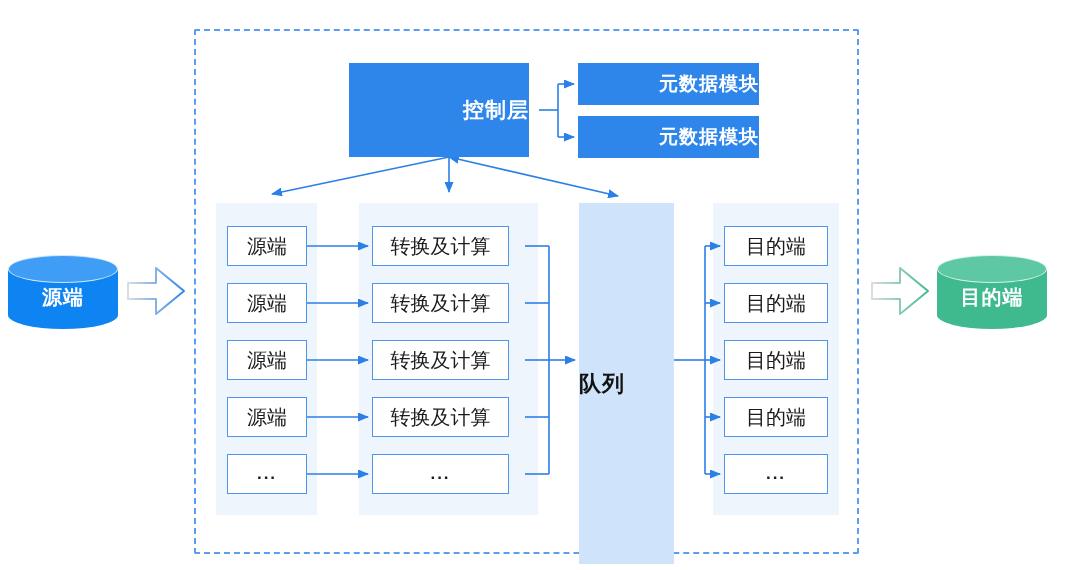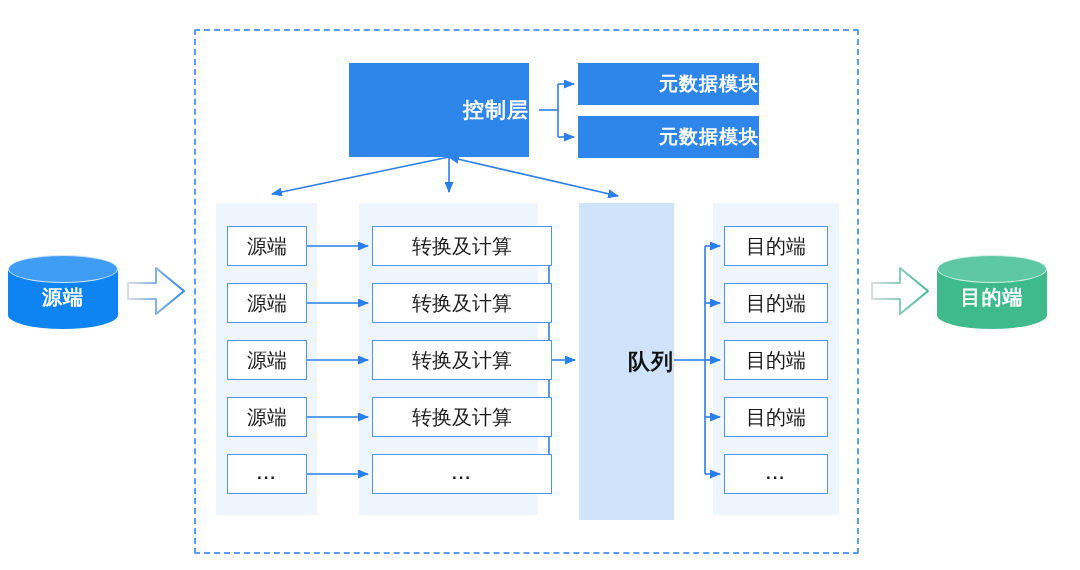--- a/index.html
+++ b/index.html
@@ -26,34 +26,34 @@
   .module2{left:578px;top:116px;width:181px;height:42px;font-size:19px;}
 
   
   .colbg{background:#eef5fd;}
   .colbg1{left:216px;top:203px;width:101px;height:312px;}
   .colbg2{left:359px;top:203px;width:179px;height:312px;}
   .colbg3{left:713px;top:203px;width:126px;height:312px;}
 
   
   .queue{
-    left:579px;top:203px;width:95px;height:317px;background:#cfe3fa;
-    display:flex;align-items:center;justify-content:flex-end;
+    left:579px;top:203px;width:95px;height:361px;background:#cfe3fa;
+    display:flex;align-items:center;justify-content:flex-start;
     font-size:22px;font-weight:700;color:#111111;letter-spacing:1px;
   }
 
   
   .node{
     background:#ffffff;border:1.5px solid #4c94ec;color:#1a1a1a;
     display:flex;align-items:center;justify-content:center;
     font-size:20px;height:40px;
   }
   .node.dots{font-weight:700;font-size:17px;letter-spacing:2px;}
   .c1{left:227px;width:80px;}
-  .c2{left:372px;width:180px;}
+  .c2{left:372px;width:137px;}
   .c3{left:724px;width:104px;}
   .r1{top:226px;} .r2{top:283px;} .r3{top:340px;} .r4{top:397px;} .r5{top:454px;}
 
   
   .cyl{width:110px;height:74px;}
   .cyl .body{position:absolute;left:0;top:14px;width:110px;height:46px;}
   .cyl .cap-bottom{position:absolute;left:0;top:46px;width:110px;height:28px;border-radius:50%;}
   .cyl .cap-top{position:absolute;left:0;top:0;width:110px;height:28px;border-radius:50%;box-sizing:border-box;}
   .cyl .label{
     position:absolute;left:0;top:22px;width:110px;height:40px;

